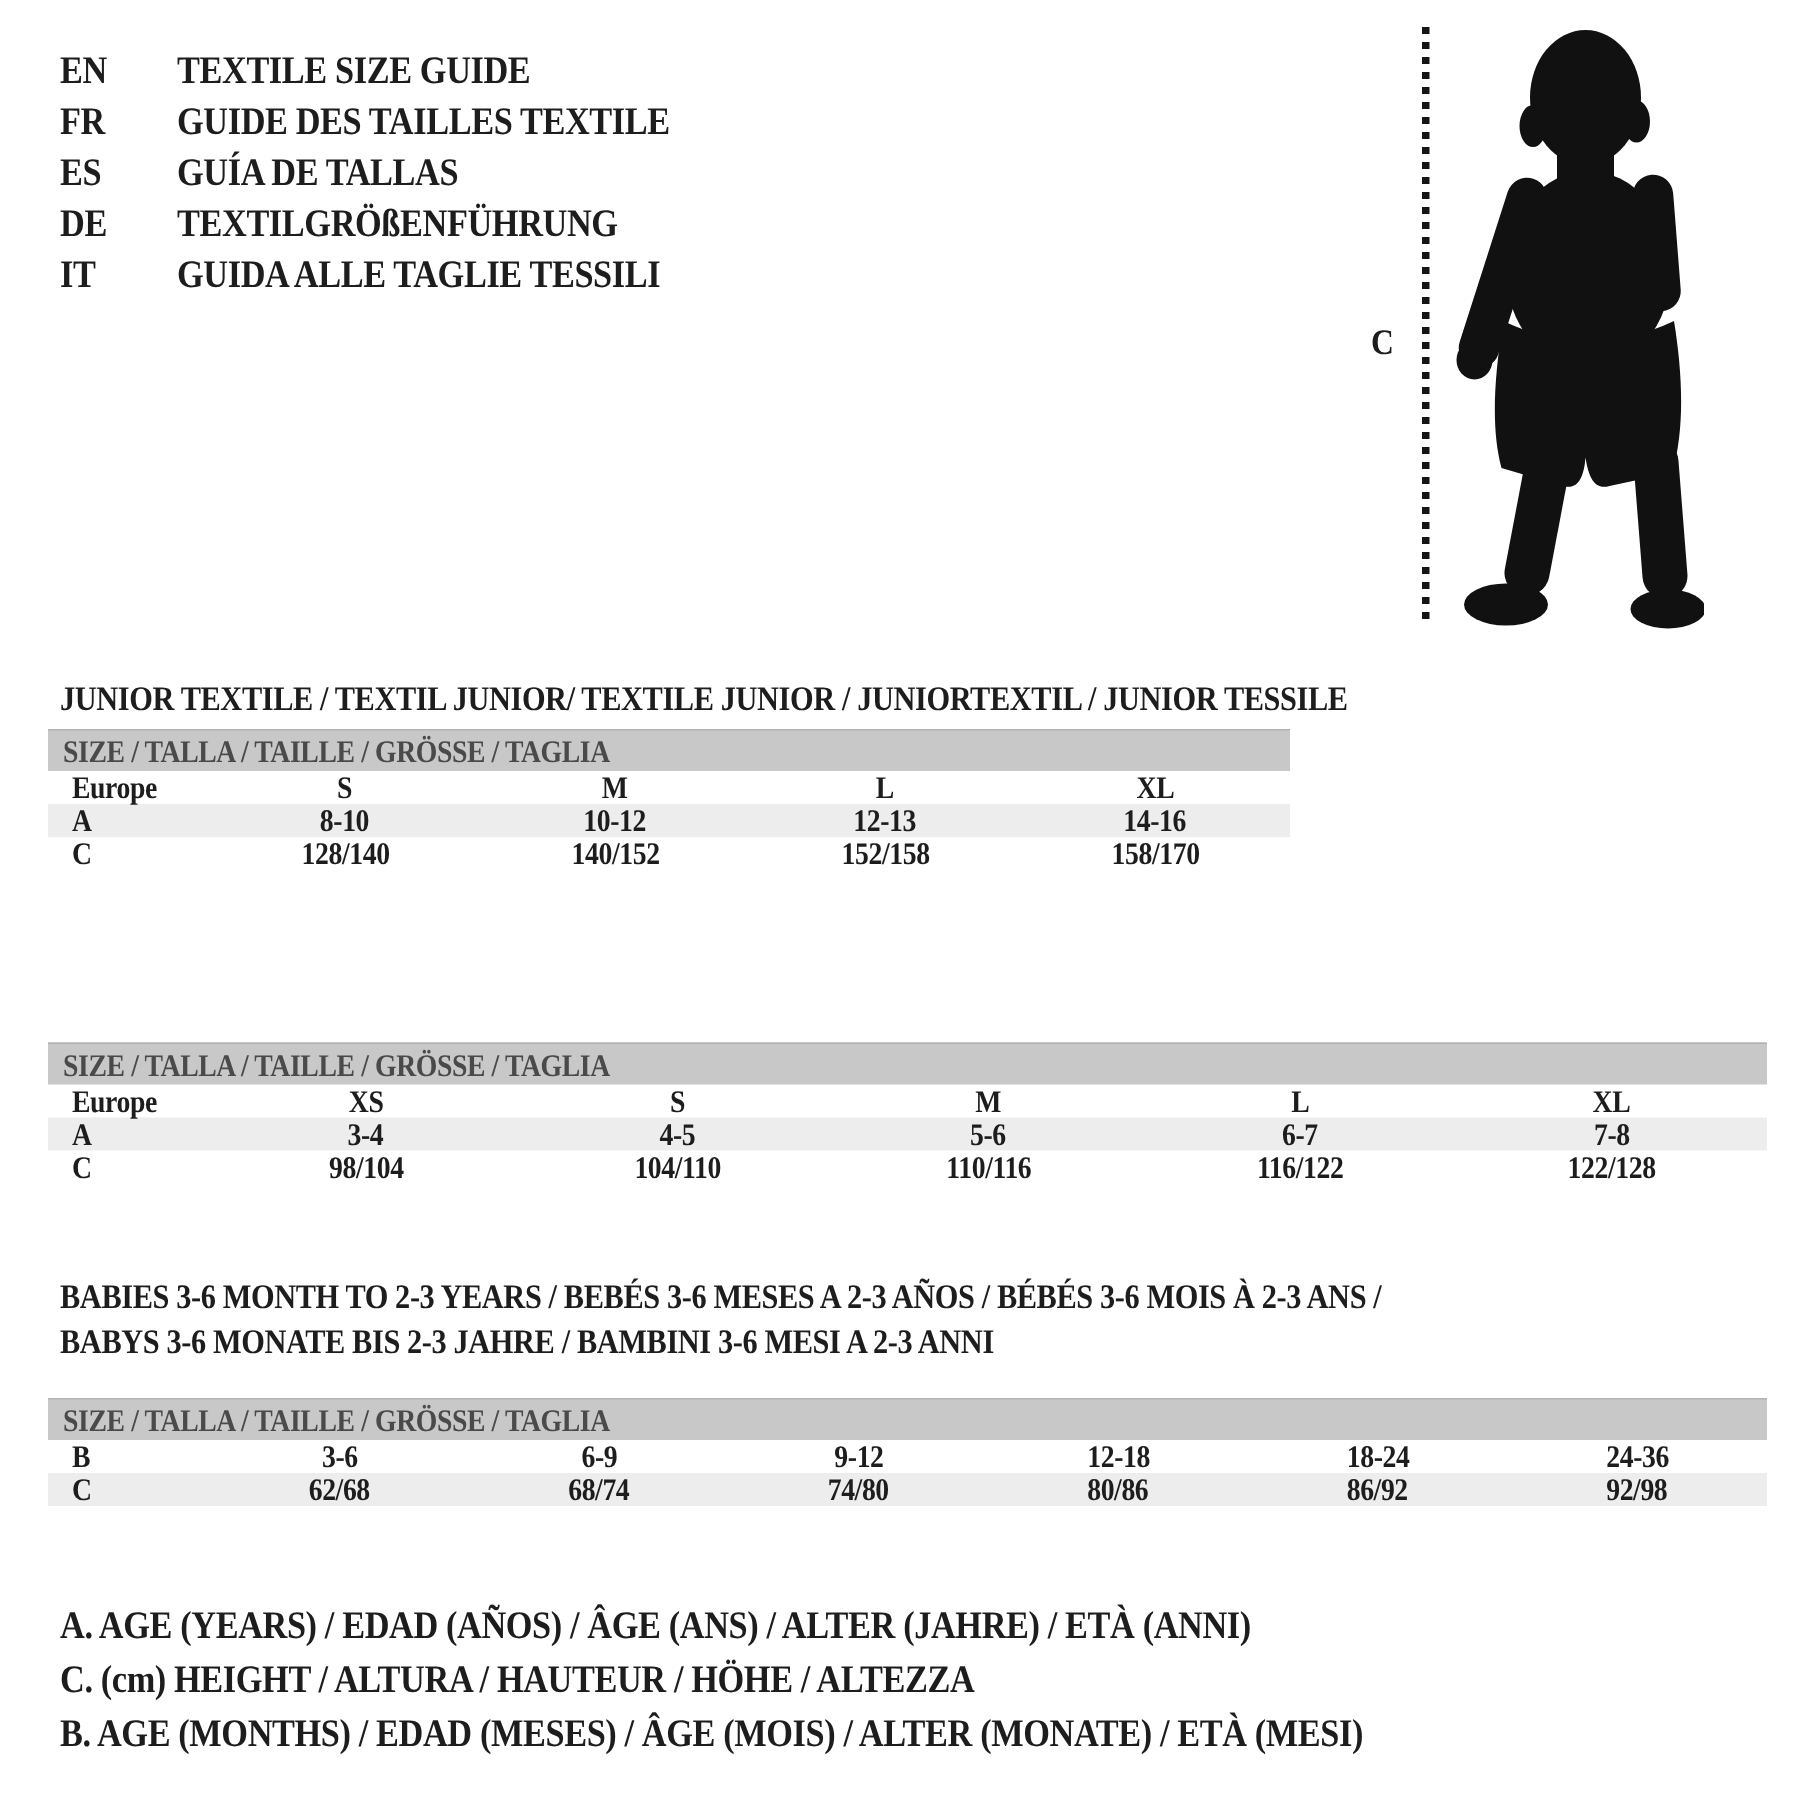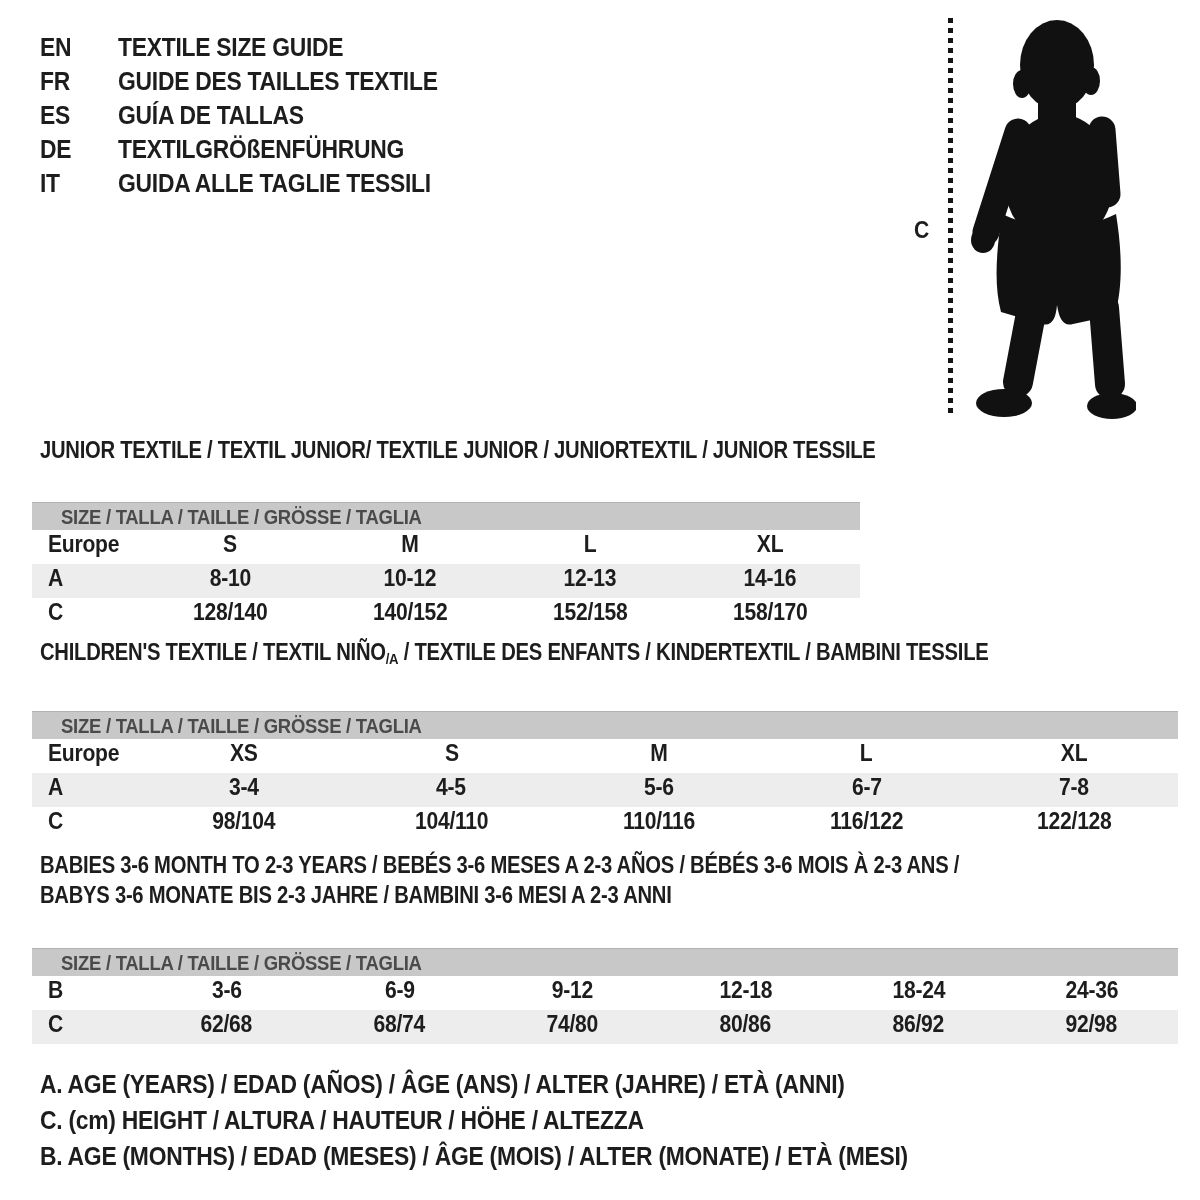--- a/index.html
+++ b/index.html
@@ -1,18 +1,18 @@
 <!DOCTYPE html>
 <html><head>
 <meta charset="utf-8">
 <style>
   html,body{margin:0;padding:0;background:#fff;}
   .page{
     position:relative;width:1200px;height:1200px;background:#ffffff;overflow:hidden;
-    font-family:Liberation Sans, sans-serif;color:#1d1d1d;
+    font-family:Liberation Serif, serif;color:#1d1d1d;
   }
   .cond{display:inline-block;transform:scaleX(.88);transform-origin:center;letter-spacing:-.3px;white-space:nowrap;}
   .ol{transform-origin:left center;}
 
   
   .lang-header{position:absolute;left:40px;top:30px;}
   .lang-row{height:34px;line-height:34px;font-size:26px;font-weight:700;white-space:nowrap;}
   .lang-code{display:inline-block;width:78px;}
 
   
@@ -21,22 +21,22 @@
   .c-label{position:absolute;left:912px;top:216px;width:32px;font-size:24px;font-weight:700;text-align:left;}
   .toddler{position:absolute;left:966px;top:18px;}
 
   
   .sec-title{position:absolute;left:40px;font-size:23px;font-weight:700;white-space:nowrap;}
   .title-sub{font-size:15px;vertical-align:-4px;}
 
   
   .sg-table{position:absolute;left:32px;}
   .size-bar{height:28px;line-height:28px;background:#c8c8c8;border-top:1px solid #b2b2b2;
-    color:#4a4a4a;font-size:21px;font-weight:700;padding-left:29px;box-sizing:border-box;margin-top:16px;}
-  .t-row{display:flex;height:34px;align-items:flex-start;font-size:24px;font-weight:700;}
+    color:#4a4a4a;font-size:21px;font-weight:700;padding-left:10px;box-sizing:border-box;}
+  .t-row{display:flex;height:22px;align-items:center;font-size:21px;font-weight:700;}
   .t-row.shade{background:#ededed;}
   .cell-label{width:108px;padding-left:16px;box-sizing:border-box;text-align:left;}
   .cell{flex:1;text-align:center;}
 
   
   .legend{position:absolute;left:40px;top:1066px;}
   .legend-row{height:36px;line-height:36px;font-size:26px;font-weight:700;white-space:nowrap;}
 </style>
 </head>
 <body>
@@ -80,21 +80,21 @@
     <g stroke="#111" stroke-width="27" stroke-linecap="round" fill="none">
       <line x1="52" y1="114" x2="20" y2="214"></line>
       <line x1="136" y1="112" x2="141" y2="176"></line>
     </g>
     <g stroke="#111" stroke-width="30" stroke-linecap="round" fill="none">
       <line x1="66" y1="290" x2="52" y2="364"></line>
       <line x1="138" y1="290" x2="144" y2="366"></line>
     </g>
   </svg>
 
-  <div class="sec-title" style="top:437px;">
+  <div class="sec-title" style="top:453px;">
     <span class="cond ol">JUNIOR TEXTILE / TEXTIL JUNIOR/ TEXTILE JUNIOR / JUNIORTEXTIL / JUNIOR TESSILE</span>
   </div>
   <div class="sg-table" style="top:486px;width:828px;">
     <div class="size-bar">
       <span class="cond ol">SIZE / TALLA / TAILLE / GRÖSSE / TAGLIA</span>
     </div>
     <div class="t-row">
       <div class="cell-label"><span class="cond ol">Europe</span></div>
       <div class="cell"><span class="cond">S</span></div>
       <div class="cell"><span class="cond">M</span></div>
@@ -110,23 +110,20 @@
     </div>
     <div class="t-row">
       <div class="cell-label"><span class="cond ol">C</span></div>
       <div class="cell"><span class="cond">128/140</span></div>
       <div class="cell"><span class="cond">140/152</span></div>
       <div class="cell"><span class="cond">152/158</span></div>
       <div class="cell"><span class="cond">158/170</span></div>
     </div>
   </div>
 
-  <div class="sec-title" style="top:639px;">
-    <span class="cond ol"><span>CHILDREN'S TEXTILE / TEXTIL NIÑO</span><span class="title-sub">/A</span><span> / TEXTILE DES ENFANTS / KINDERTEXTIL / BAMBINI TESSILE</span></span>
-  </div>
   <div class="sg-table" style="top:695px;width:1146px;">
     <div class="size-bar">
       <span class="cond ol">SIZE / TALLA / TAILLE / GRÖSSE / TAGLIA</span>
     </div>
     <div class="t-row">
       <div class="cell-label"><span class="cond ol">Europe</span></div>
       <div class="cell"><span class="cond">XS</span></div>
       <div class="cell"><span class="cond">S</span></div>
       <div class="cell"><span class="cond">M</span></div>
       <div class="cell"><span class="cond">L</span></div>

